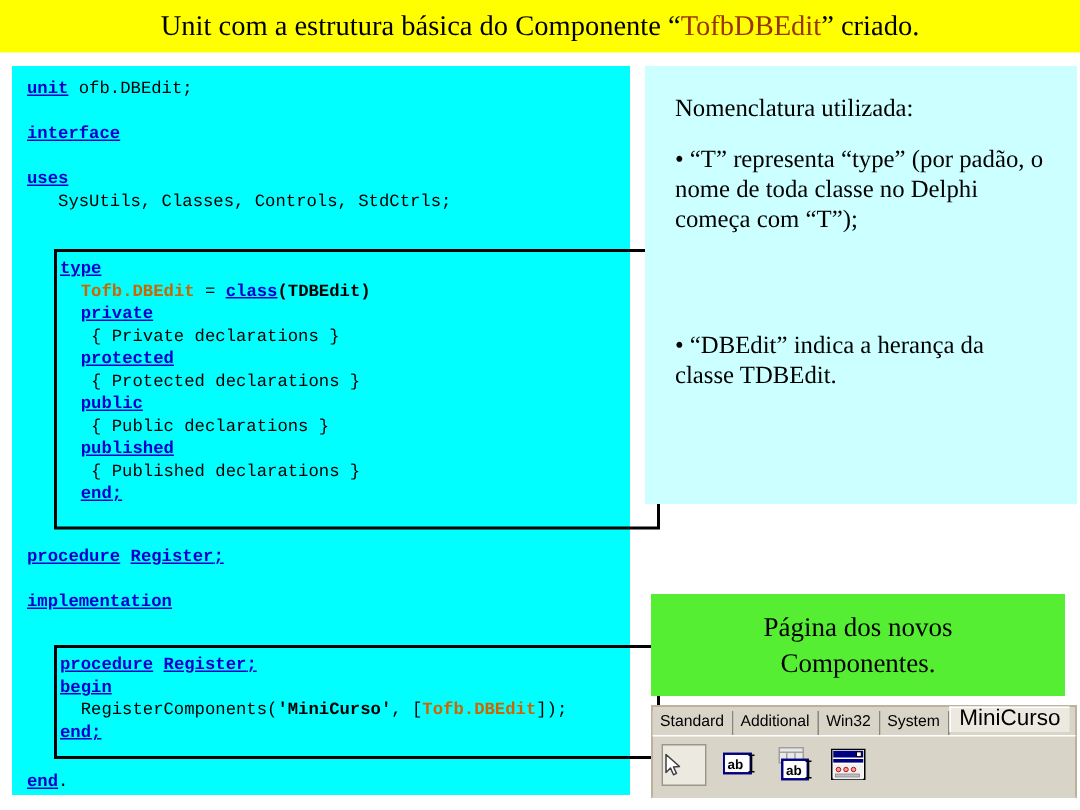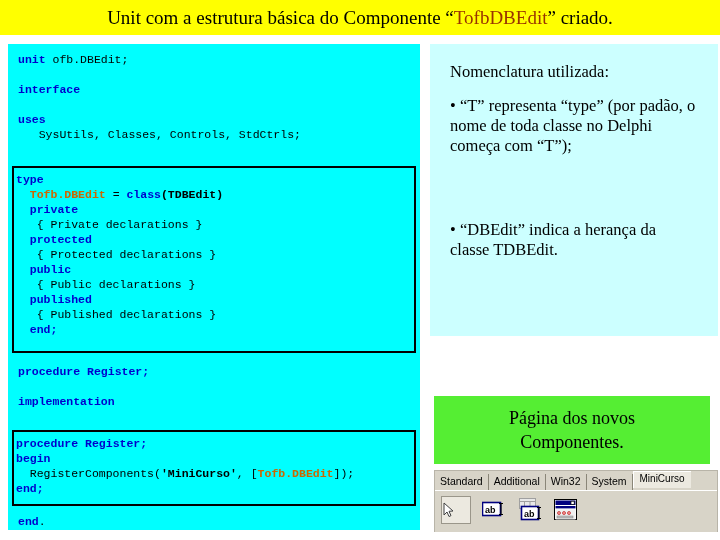--- a/index.html
+++ b/index.html
@@ -23,26 +23,26 @@
 
   
   .code-panel{
     position:absolute;left:8px;top:44px;width:412px;height:486px;
     background:#00ffff;
   }
   .code-text{
     font-family:"Liberation Mono","DejaVu Sans Mono",monospace;
     font-size:11.5px;color:#000000;line-height:15px;white-space:pre;
   }
-  .kw{color:#0000cc;font-weight:bold;}
+  .kw{color:#0000cc;font-weight:bold;text-decoration:underline;}
   .cls{color:#cc6600;font-weight:bold;}
   .strlit{color:#000000;font-weight:bold;}
 
   .blk{position:absolute;}
-  .framed{border:2px solid #000000;box-sizing:border-box;}
+  .framed{border:2px solid #000000;box-sizing:border-box;margin-left:24px;}
 
   #type-block{left:4px;top:122px;width:404px;height:187px;padding:4px 0 0 2px;}
   #impl-block{left:4px;top:386px;width:404px;height:76px;padding:4px 0 0 2px;}
 
   #unit-block{left:10px;top:8px;}
   #proc-reg-block{left:10px;top:320px;}
   #final-end-block{left:10px;top:470px;}
 
   
   .notes-panel{
@@ -79,21 +79,21 @@
   }
   .ptab{
     font-size:10.5px;color:#000000;padding:1px 5px 2px 5px;
     background:#d8d4c8;border-right:1px solid #8a8678;
     line-height:13px;white-space:nowrap;
   }
   .ptab:last-child{border-right:none;}
   .ptab.active{
     background:#ece9e0;border-right:none;
     border-top:1px solid #ffffff;border-left:1px solid #ffffff;
-    font-size:10px;padding:0px 6px 3px 6px;position:relative;top:-2px;
+    font-size:15px;padding:0px 6px 3px 6px;position:relative;top:-2px;
   }
   .palette-body{
     height:41px;background:#d8d4c8;position:relative;
     border-top:1px solid #ffffff;
   }
   .tool-cell{
     position:absolute;top:5px;width:30px;height:28px;
     background:#ece9e0;border:1px solid #9a968a;box-sizing:border-box;
     display:flex;align-items:center;justify-content:flex-start;
   }

